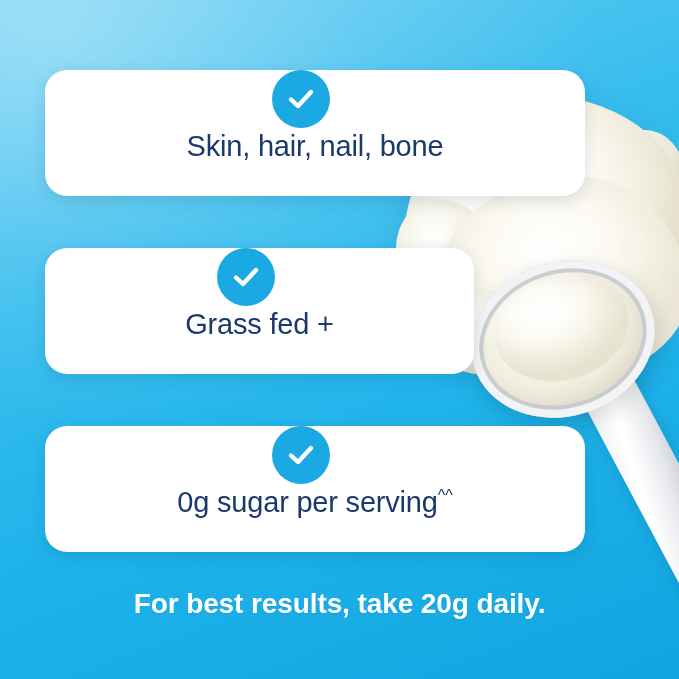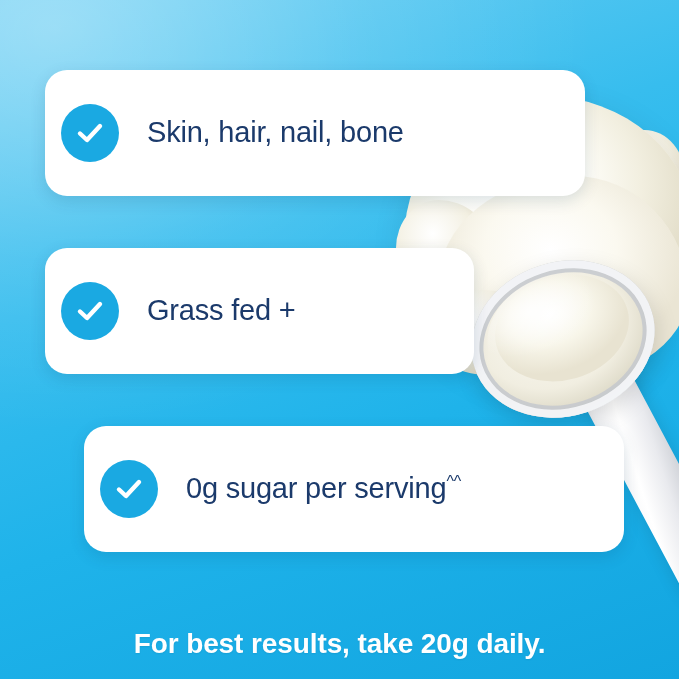--- a/index.html
+++ b/index.html
@@ -123,24 +123,25 @@
   .card {
     position: absolute;
     left: 0;
     background: #ffffff;
     border-radius: 22px;
     box-shadow: 0 5px 16px rgba(6, 60, 90, 0.14);
     display: flex;
     align-items: center;
     box-sizing: border-box;
     padding: 0 16px;
+    flex-direction: column;
   }
   #card-0 { top: 0px;   width: 540px; height: 126px; }
   #card-1 { top: 178px; width: 429px; height: 126px; }
-  #card-2 { top: 356px; width: 540px; height: 126px; margin-left: 39px; }
+  #card-2 { top: 356px; width: 540px; height: 126px; }
 
   .check-badge {
     flex: 0 0 auto;
     width: 58px;
     height: 58px;
     border-radius: 50%;
     background: #1aa9e2;
     display: flex;
     align-items: center;
     justify-content: center;
@@ -166,21 +167,20 @@
     position: absolute;
     left: 0;
     right: 0;
     top: 588px;
     text-align: center;
     color: #ffffff;
     font-size: 28px;
     font-weight: 700;
     letter-spacing: -0.1px;
     text-shadow: 0 1px 2px rgba(0,0,0,0.07);
-    margin-top: 40px;
   }
 </style>
 </head>
 <body>
 
 <div id="stage">
 
   <div class="product-layer">
     <div class="powder-crumb c6"></div>
     <div class="powder-crumb c5"></div>

